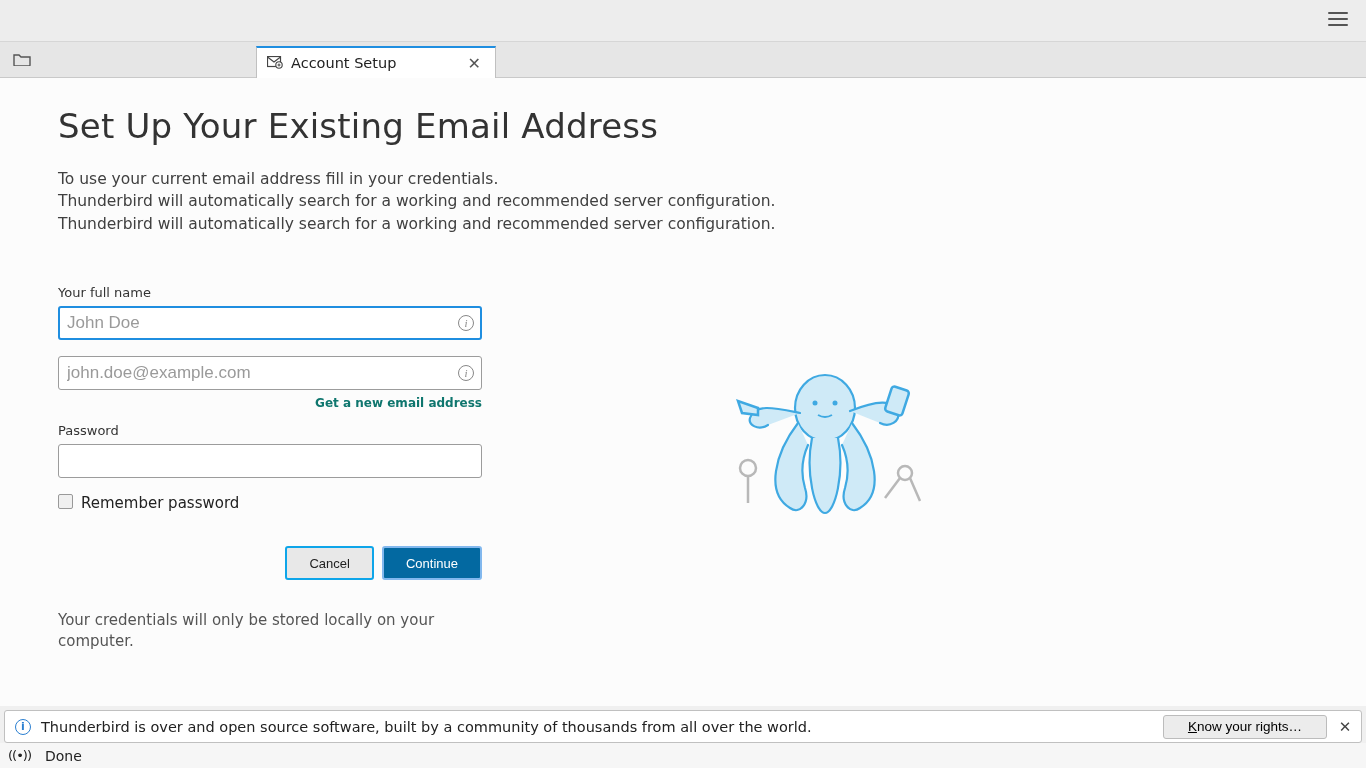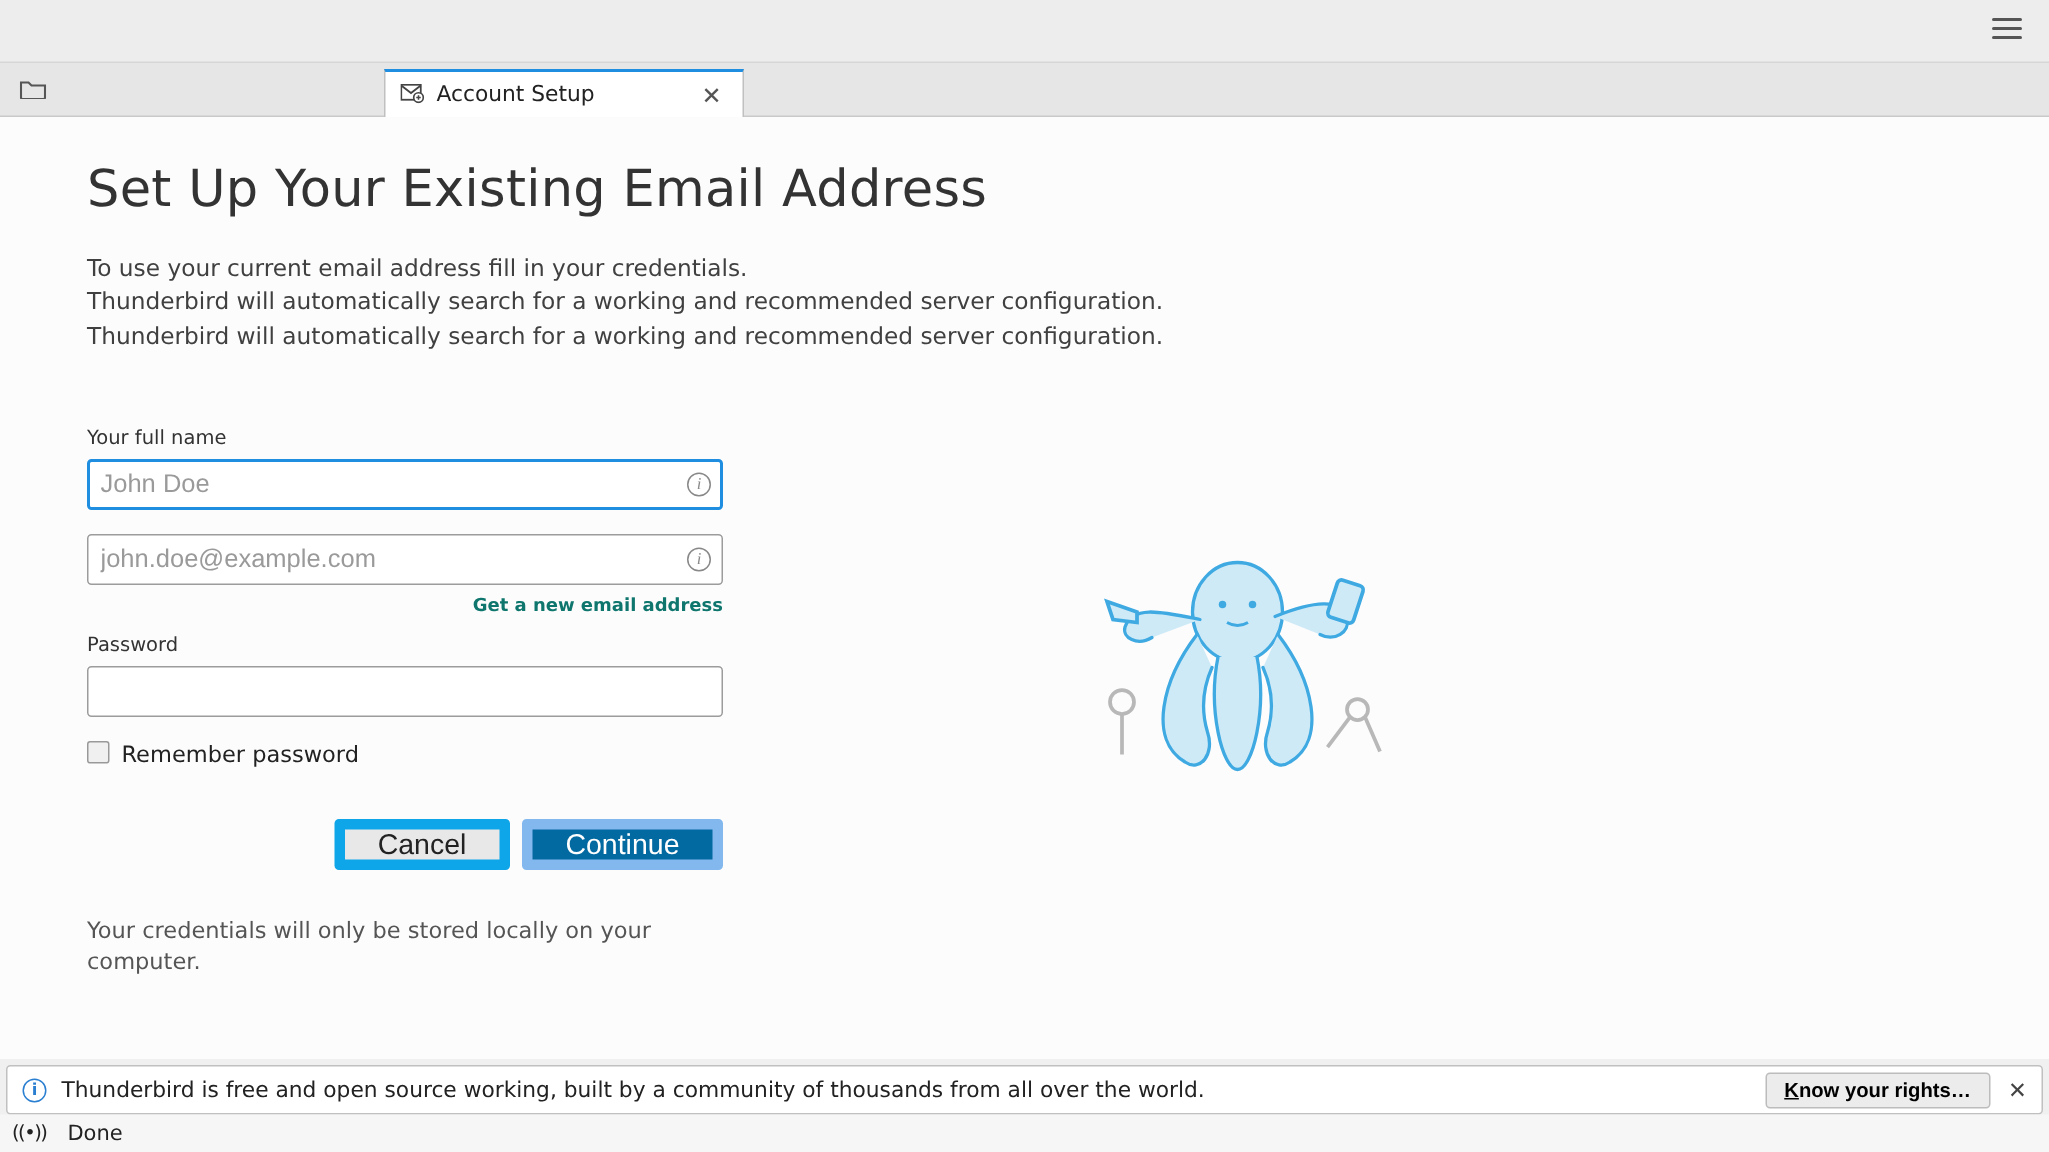--- a/index.html
+++ b/index.html
@@ -26,30 +26,30 @@
   .input { width: 100%; height: 34px; padding: 4px 34px 4px 8px; font-size: 17px; color: #222; border: 1px solid #9c9c9c; border-radius: 3px; background: #fff; }
   .input::placeholder { color: #9a9a9a; }
   .input.focused { border: 2px solid #1f8ee0; padding: 3px 33px 3px 7px; }
   .info-circle { position: absolute; right: 8px; top: 50%; transform: translateY(-50%); width: 16px; height: 16px; border: 1.5px solid #888; border-radius: 50%; display: flex; align-items: center; justify-content: center; font-size: 11px; color: #888; font-style: italic; font-family: serif; }
   .link-row { text-align: right; margin-top: -8px; margin-bottom: 12px; }
   .link-row a { color: #0f766e; font-weight: 600; font-size: 12px; text-decoration: none; cursor: default; }
   .check-row { display: flex; margin-top: 8px; margin-bottom: 34px; }
   .check-row input { width: 15px; height: 15px; margin-right: 8px; border: 1px solid #999; background: #f0f0f0; appearance: none; border-radius: 2px; }
   .check-row label { font-size: 15px; color: #222; }
   .btn-row { display: flex; justify-content: flex-end; gap: 8px; margin-bottom: 30px; }
-  .btn { height: 34px; padding: 0 22px; font-size: 19px; border-radius: 3px; border: 7px solid #0ea5e9; background: #e8e8e8; color: #222; cursor: default; }
+  .btn { height: 34px; padding: 0 22px; font-size: 13px; border-radius: 3px; border: 2px solid #0ea5e9; background: #e8e8e8; color: #222; cursor: default; }
   .btn.primary { background: #0369a1; border-color: #82b8ee; color: #fff; }
   .disclaimer { font-size: 15px; color: #555; max-width: 380px; line-height: 1.4; }
   
   .illustration { position: absolute; left: 720px; top: 275px; width: 210px; height: 180px; }
   
   .notif { position: absolute; bottom: 25px; left: 4px; right: 4px; height: 33px; background: #fff; border: 1px solid #c0c0c0; border-radius: 3px; display: flex; align-items: center; padding: 0 6px 0 10px; font-size: 14.5px; }
   .notif .info-i { width: 16px; height: 16px; border: 1.5px solid #2b7fd1; border-radius: 50%; color: #2b7fd1; font-size: 11px; display: flex; align-items: center; justify-content: center; margin-right: 10px; font-weight: bold; }
   .notif .msg { flex: 1; }
-  .notif .rights-btn { height: 24px; padding: 0 12px; background: #ececec; border: 1px solid #bcbcbc; border-radius: 3px; font-size: 13.5px; margin-right: 8px; cursor: default; font-weight: bold; }
+  .notif .rights-btn { height: 24px; padding: 0 24px; background: #ececec; border: 1px solid #bcbcbc; border-radius: 3px; font-size: 13.5px; margin-right: 8px; cursor: default; }
   .notif .rights-btn u { text-decoration: underline; }
   .notif .close-n { width: 20px; text-align: center; font-size: 15px; color: #444; cursor: default; }
   
   .statusbar { position: absolute; bottom: 0; left: 0; right: 0; height: 25px; background: #f6f6f6; display: flex; align-items: center; padding: 0 8px; font-size: 14px; }
   .statusbar .net-icon { margin-right: 14px; font-size: 13px; letter-spacing: -1px; }
 </style>
 </head>
 <body>
 
 <div class="titlebar">
@@ -147,21 +147,21 @@
         <path d="M28 123 L28 150"></path>
         <circle cx="185" cy="120" r="7"></circle>
         <path d="M180 125 L165 145 M190 125 L200 148"></path>
       </g>
     </svg>
   </div>
 </div>
 
 <div class="notif">
   <span class="info-i">i</span>
-  <span class="msg">Thunderbird is free and open source working, built by a community of thousands from all over the world.</span>
+  <span class="msg">Thunderbird is over and open source software, built by a community of thousands from all over the world.</span>
   <button class="rights-btn"><u>K</u><span>now your rights…</span></button>
   <span class="close-n">✕</span>
 </div>
 
 <div class="statusbar">
   <span class="net-icon">((•))</span>
   <span>Done</span>
 </div>
 
 </body></html>

